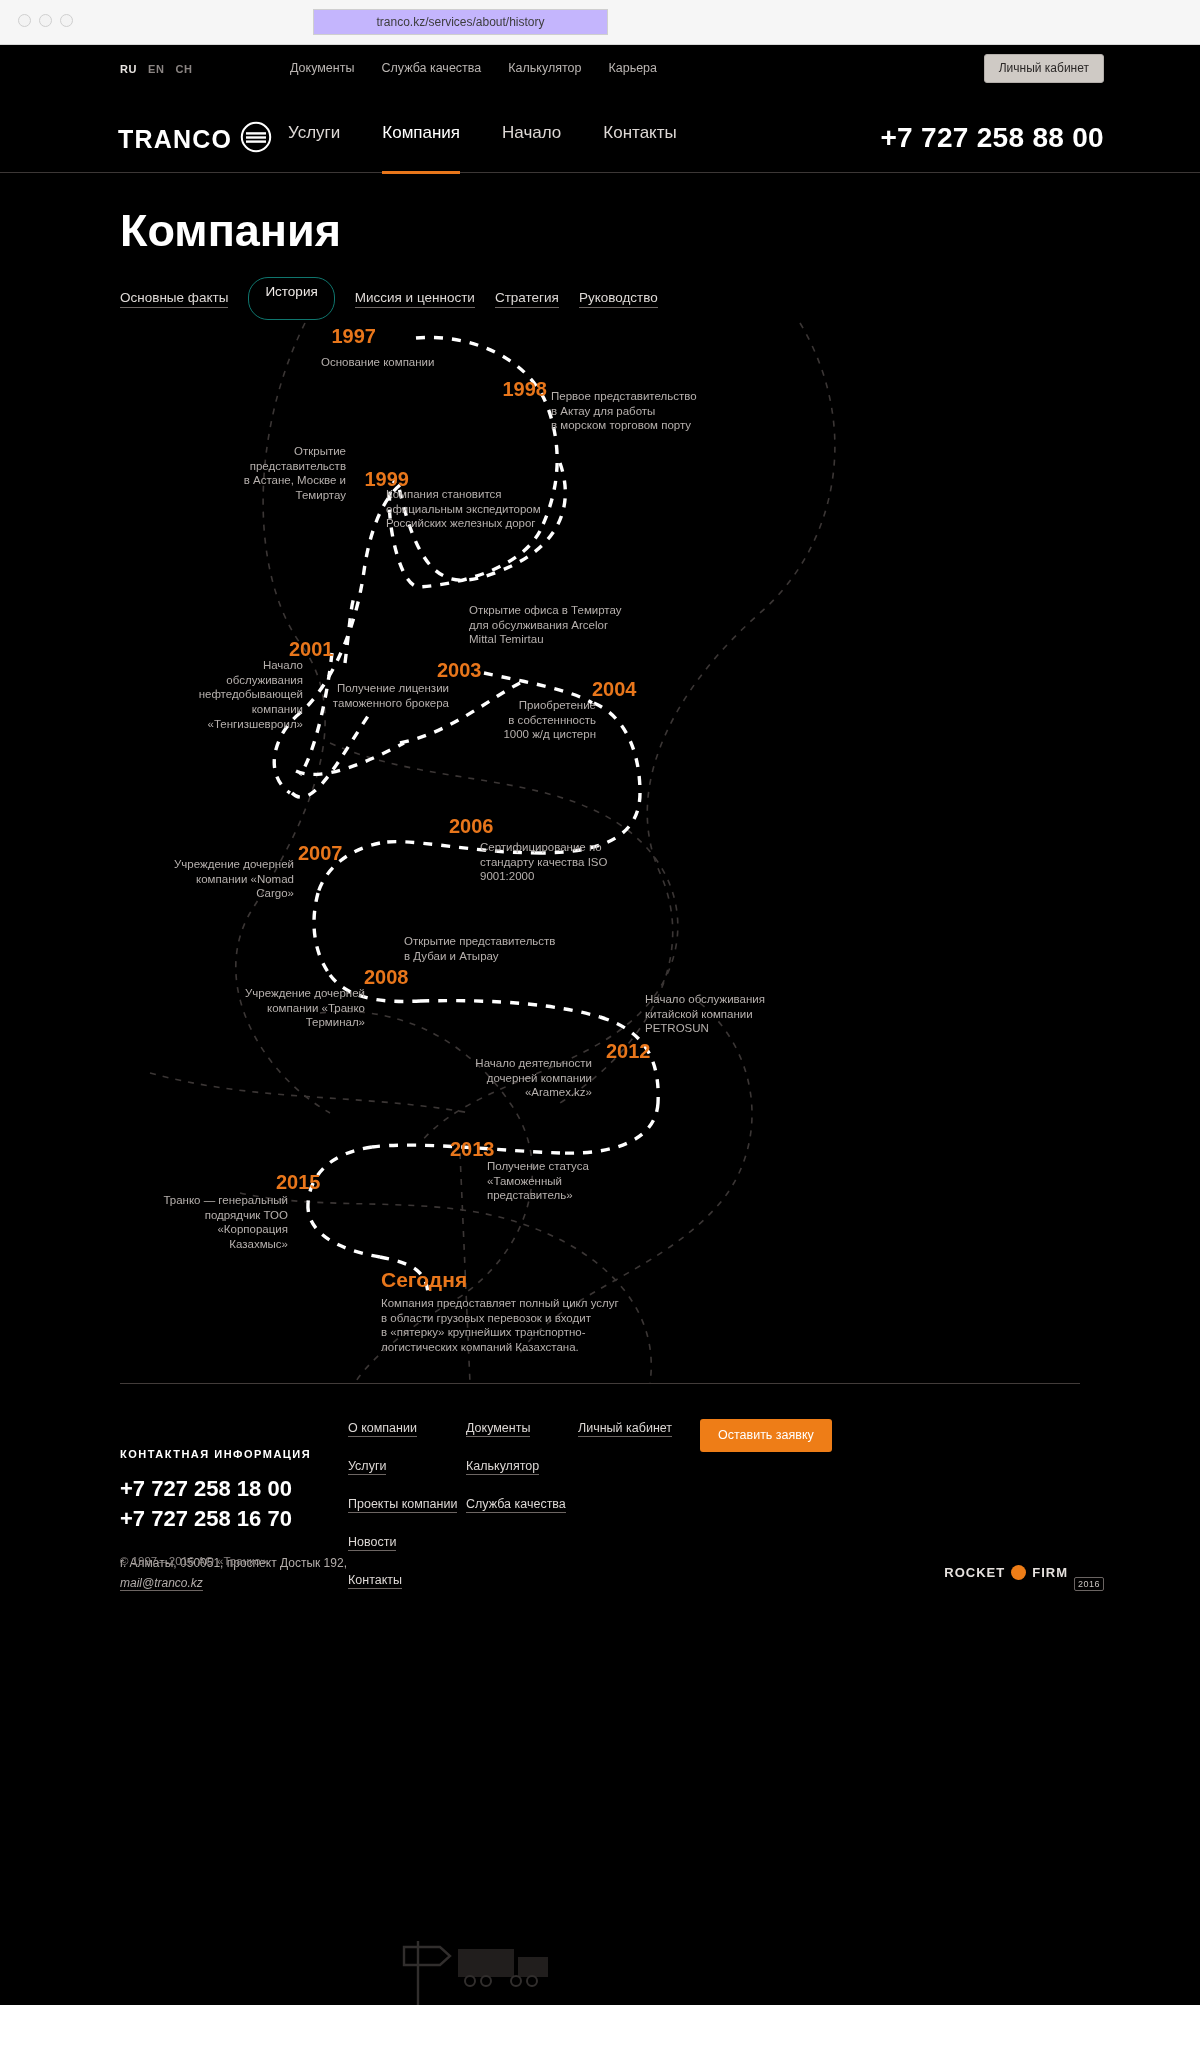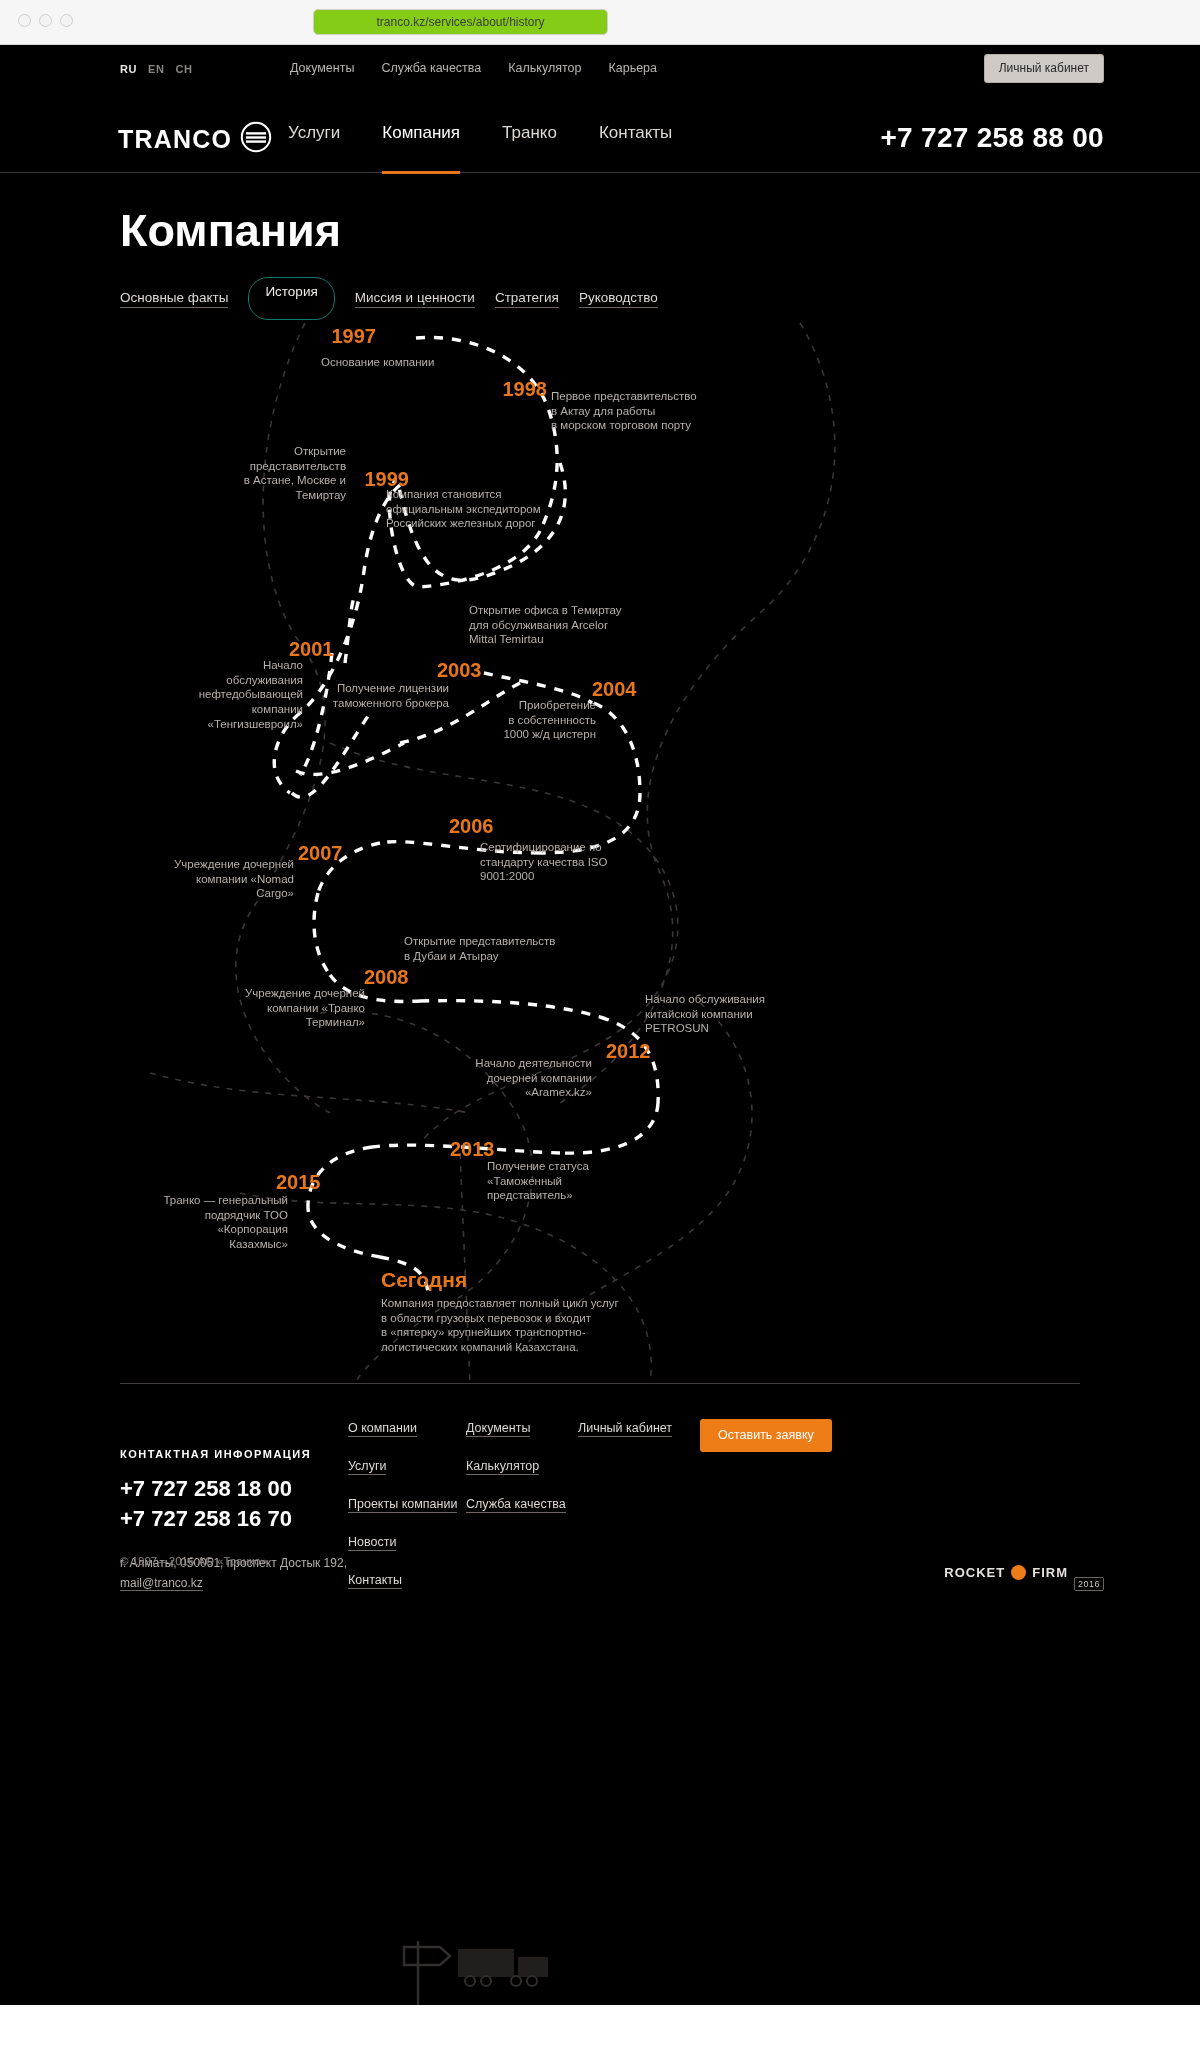--- a/index.html
+++ b/index.html
@@ -19,23 +19,23 @@
     position: absolute; left: 18px; top: 14px;
     display: flex; gap: 8px;
   }
   .tl {
     width: 13px; height: 13px; border-radius: 50%;
     background: #f3f3f3; border: 1px solid #cfcfcf;
   }
   .url-bar {
     position: absolute; left: 313px; top: 9px;
     width: 295px; height: 26px;
-    background: #84cc16;
+    background: #c4b5fd;
     border: 1px solid #cfcfcf;
-    border-radius: 5px;
+    border-radius: 0;
     display: flex; align-items: center; justify-content: center;
     font-size: 12px; color: #3d3d3d;
   }
   
   .page {
     position: absolute; left: 0; top: 45px; width: 1200px; height: 1960px;
     background: #000000;
     overflow: hidden;
   }
   
@@ -153,21 +153,21 @@
     font-size: 22px; font-weight: bold; color: #ffffff;
     margin-top: 14px; line-height: 1.36;
     white-space: nowrap;
   }
   .f-addr {
     margin-top: 20px; font-size: 12px; color: #b3adaa; line-height: 1.6;
   }
   .f-mail {
     font-size: 12px; color: #b3adaa;
     border-bottom: 1px solid #6d6663;
-    display: inline-block; cursor: pointer;
+    display: inline-block; cursor: pointer; font-style: italic;
   }
   .f-copy {
     position: absolute; left: 120px; top: 172px;
     font-size: 11.5px; color: #8b8583;
   }
   .f-links { position: absolute; top: 38px; }
   .f-links a {
     display: block; font-size: 12.5px; color: #ddd8d5;
     text-decoration: none; margin-bottom: 22px;
     border-bottom: 1px solid #6d6663;
@@ -240,21 +240,21 @@
           <circle cx="16" cy="16" r="14.2" fill="none" stroke="#ffffff" stroke-width="2"></circle>
           <rect x="6" y="11.2" width="20" height="2.4" fill="#ffffff"></rect>
           <rect x="6" y="15.3" width="20" height="2.4" fill="#ffffff"></rect>
           <rect x="6" y="19.4" width="20" height="2.4" fill="#ffffff"></rect>
         </svg>
       </span>
     </div>
     <div class="nav-items">
       <span class="nav-item">Услуги</span>
       <span class="nav-item active">Компания</span>
-      <span class="nav-item">Транко</span>
+      <span class="nav-item">Начало</span>
       <span class="nav-item">Контакты</span>
     </div>
     <div class="phone">+7 727 258 88 00</div>
   </div>
 
   <h1 class="page-title">Компания</h1>
   <div class="tabs">
     <span class="tab">Основные факты</span>
     <span class="tab pill">История</span>
     <span class="tab">Миссия и ценности</span>

